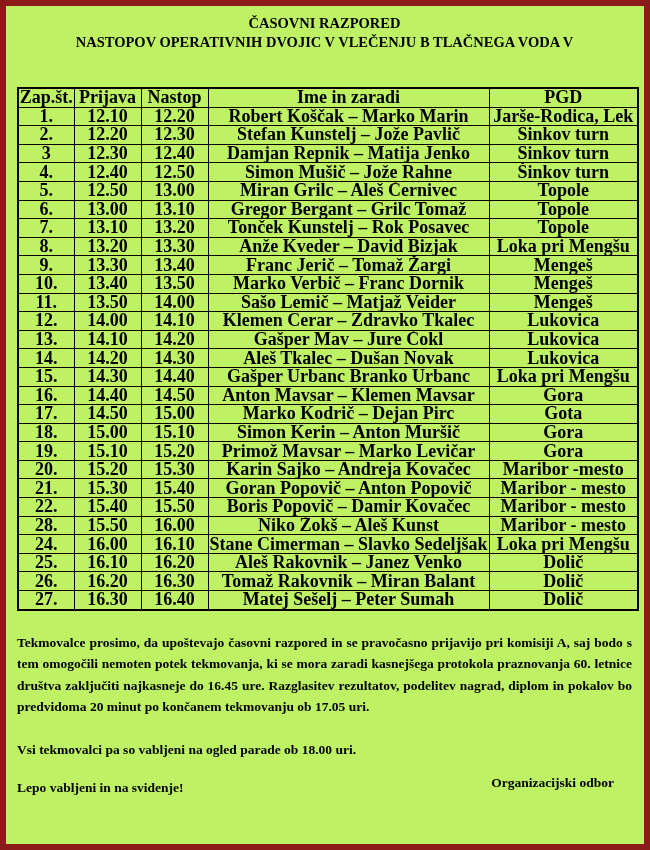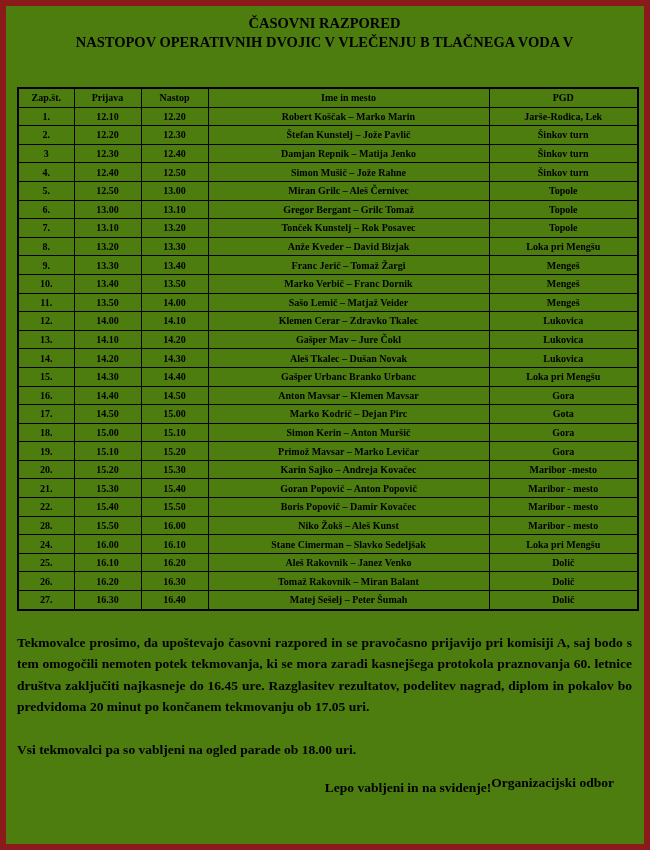--- a/index.html
+++ b/index.html
@@ -1,21 +1,21 @@
 <!DOCTYPE html>
 <html><head>
 <meta charset="utf-8">
 <style>
   html, body { margin: 0; padding: 0; background: #ffffff; }
   .frame {
     box-sizing: border-box;
     width: 650px;
     height: 850px;
     border: 6px solid #8B1A1A;
-    background: #4d7c0f;
+    background: #bef264;
     overflow: hidden;
     font-family: "Liberation Serif", "DejaVu Serif", serif;
     font-weight: bold;
     color: #000000;
   }
   .content {
     box-sizing: border-box;
     width: 100%;
     height: 100%;
     padding: 5px 12px 0 11px;
@@ -24,21 +24,21 @@
     text-align: center;
     font-size: 14.5px;
     line-height: 19px;
     margin-top: 3px;
   }
   table.schedule {
     border-collapse: collapse;
     table-layout: fixed;
     width: 620px;
     margin-top: 35px;
-    font-size: 10px;
+    font-size: 18px;
   }
   table.schedule th, table.schedule td {
     border: 1.5px solid #000000;
     padding: 0;
     text-align: center;
     vertical-align: middle;
     height: 17.6px;
     line-height: 17px;
     overflow: hidden;
     white-space: nowrap;
@@ -52,21 +52,21 @@
     text-align: justify;
     line-height: 21.5px;
     margin: 0;
   }
   .para2 {
     margin: 21px 0 0 0;
     line-height: 21.5px;
   }
   .closing-row {
     display: flex;
-    justify-content: flex-end;
+    justify-content: space-between;
     align-items: flex-start;
     margin-top: 17px;
     font-family: Liberation Serif, serif;
   }
   .closing-left { line-height: 21.5px; }
   .closing-right { line-height: 21.5px; margin-top: -5px; margin-right: 18px; }
 </style>
 </head>
 <body>
 
@@ -84,21 +84,21 @@
         <col style="width:67px">
         <col style="width:67px">
         <col style="width:281px">
         <col style="width:149px">
       </colgroup>
       <thead>
         <tr>
           <th>Zap.št.</th>
           <th>Prijava</th>
           <th>Nastop</th>
-          <th>Ime in mesto</th>
+          <th>Ime in zaradi</th>
           <th>PGD</th>
         </tr>
       </thead>
       <tbody>
           <tr>
             <td>1.</td>
             <td>12.10</td>
             <td>12.20</td>
             <td>Robert Koščak – Marko Marin</td>
             <td>Jarše-Rodica, Lek</td>

